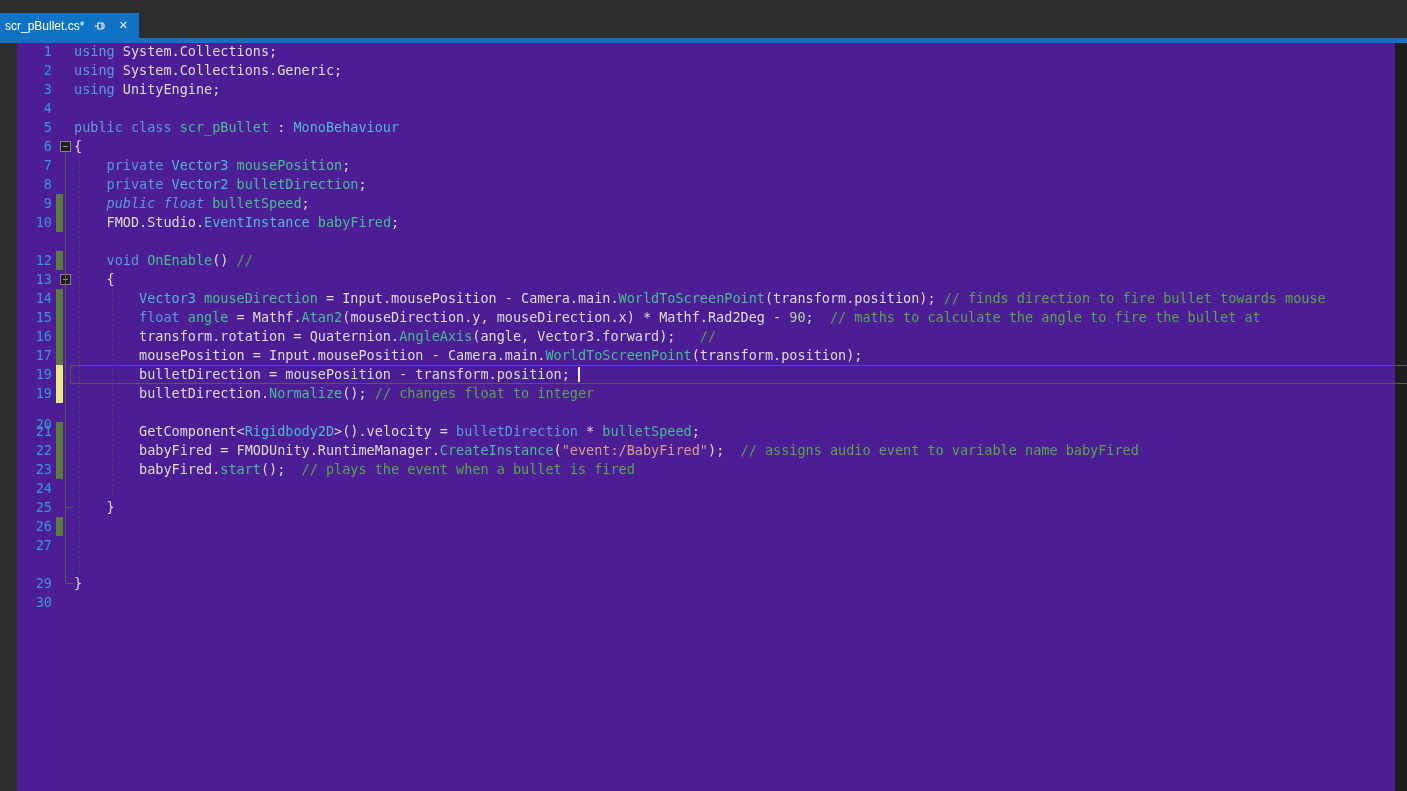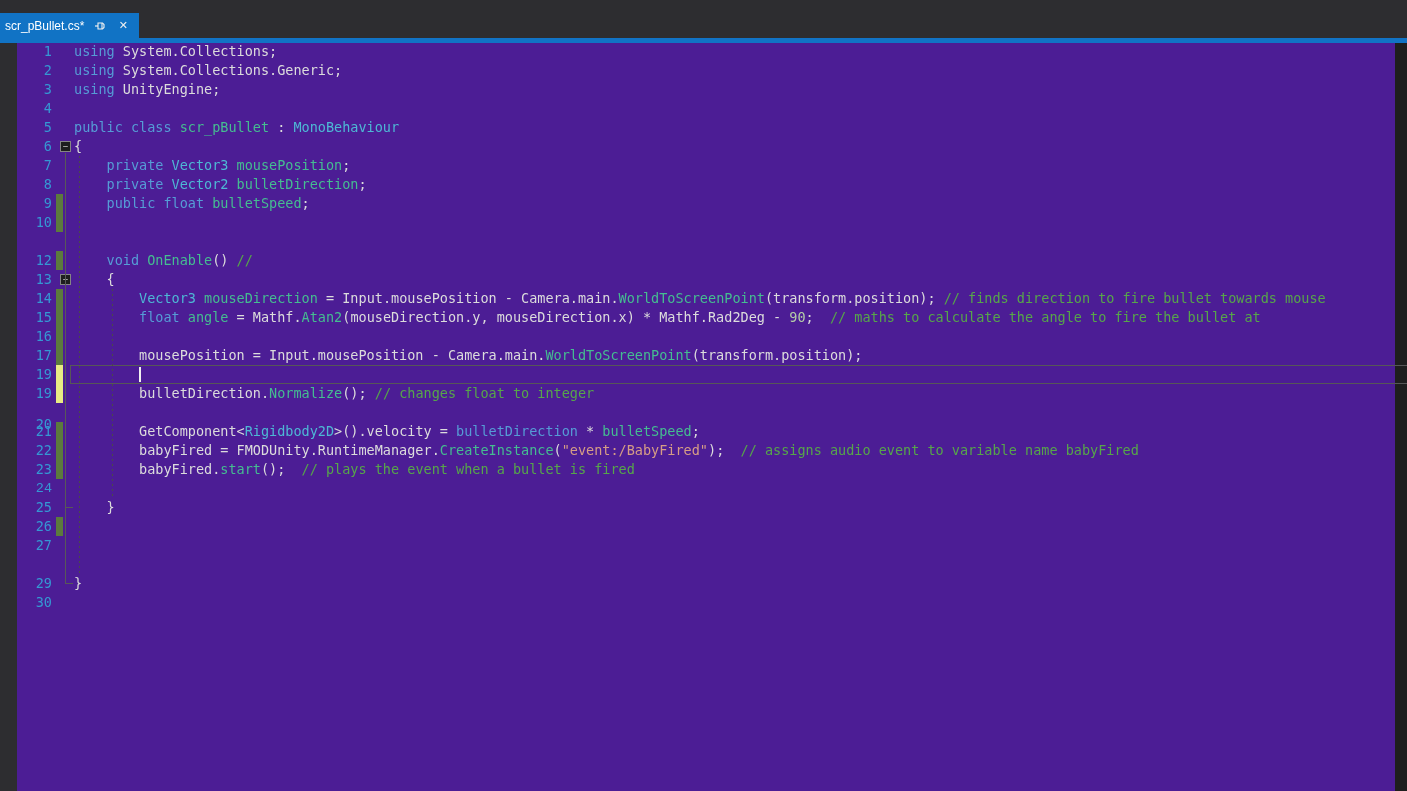--- a/index.html
+++ b/index.html
@@ -93,25 +93,26 @@
         <span class="num">7</span>
         <span class="txt"><span style="color: rgb(220, 220, 220);">    </span><span style="color: rgb(86, 156, 214);">private </span><span style="color: rgb(78, 184, 213);">Vector3 </span><span style="color: rgb(69, 189, 145);">mousePosition</span><span style="color: rgb(220, 220, 220);">;</span></span>
       </div>
       <div class="row" style="top: 133px;">
         <span class="num">8</span>
         <span class="txt"><span style="color: rgb(220, 220, 220);">    </span><span style="color: rgb(86, 156, 214);">private </span><span style="color: rgb(78, 184, 213);">Vector2 </span><span style="color: rgb(69, 189, 145);">bulletDirection</span><span style="color: rgb(220, 220, 220);">;</span></span>
       </div>
       <div class="row" style="top: 152px;">
         <span class="num">9</span>
         <div class="bar g"></div>
-        <span class="txt"><span style="color: rgb(220, 220, 220);">    </span><span style="color: rgb(86, 156, 214);">public float </span><span style="color: rgb(69, 189, 145);">bulletSpeed</span><span style="color: rgb(220, 220, 220);">;</span></span>
+        <span class="txt"><span style="color: rgb(220, 220, 220);">    </span><span style="color: rgb(86, 156, 214); font-style: italic;">public float </span><span style="color: rgb(69, 189, 145);">bulletSpeed</span><span style="color: rgb(220, 220, 220);">;</span></span>
       </div>
       <div class="row" style="top: 171px;">
         <span class="num">10</span>
         <div class="bar g"></div>
+        <span class="txt"><span style="color: rgb(220, 220, 220);">    </span><span style="color: rgb(220, 220, 220);">FMOD.Studio.</span><span style="color: rgb(78, 184, 213);">EventInstance </span><span style="color: rgb(69, 189, 145);">babyFired</span><span style="color: rgb(220, 220, 220);">;</span></span>
       </div>
       <div class="row" style="top: 209px;">
         <span class="num">12</span>
         <div class="bar g"></div>
         <span class="txt"><span style="color: rgb(220, 220, 220);">    </span><span style="color: rgb(86, 156, 214);">void </span><span style="color: rgb(69, 189, 145);">OnEnable</span><span style="color: rgb(220, 220, 220);">() </span><span style="color: rgb(87, 166, 74);">//</span></span>
       </div>
       <div class="row" style="top: 228px;">
         <span class="num">13</span>
         <div class="fold">−</div>
         <span class="txt"><span style="color: rgb(220, 220, 220);">    {</span></span>
@@ -122,31 +123,32 @@
         <span class="txt"><span style="color: rgb(220, 220, 220);">        </span><span style="color: rgb(78, 184, 213);">Vector3 </span><span style="color: rgb(69, 189, 145);">mouseDirection</span><span style="color: rgb(220, 220, 220);"> = Input.mousePosition - Camera.main.</span><span style="color: rgb(69, 189, 145);">WorldToScreenPoint</span><span style="color: rgb(220, 220, 220);">(transform.position); </span><span style="color: rgb(87, 166, 74);">// finds direction to fire bullet towards mouse</span></span>
       </div>
       <div class="row" style="top: 266px;">
         <span class="num">15</span>
         <div class="bar g"></div>
         <span class="txt"><span style="color: rgb(220, 220, 220);">        </span><span style="color: rgb(86, 156, 214);">float </span><span style="color: rgb(69, 189, 145);">angle</span><span style="color: rgb(220, 220, 220);"> = Mathf.</span><span style="color: rgb(69, 189, 145);">Atan2</span><span style="color: rgb(220, 220, 220);">(mouseDirection.y, mouseDirection.x) * Mathf.Rad2Deg - </span><span style="color: rgb(181, 206, 168);">90</span><span style="color: rgb(220, 220, 220);">;  </span><span style="color: rgb(87, 166, 74);">// maths to calculate the angle to fire the bullet at</span></span>
       </div>
       <div class="row" style="top: 285px;">
         <span class="num">16</span>
         <div class="bar g"></div>
+        <span class="txt"><span style="color: rgb(220, 220, 220);">        </span><span style="color: rgb(220, 220, 220);">transform.rotation = Quaternion.</span><span style="color: rgb(69, 189, 145);">AngleAxis</span><span style="color: rgb(220, 220, 220);">(angle, Vector3.forward);   </span><span style="color: rgb(87, 166, 74);">//</span></span>
       </div>
       <div class="row" style="top: 304px;">
         <span class="num">17</span>
         <div class="bar g"></div>
         <span class="txt"><span style="color: rgb(220, 220, 220);">        </span><span style="color: rgb(220, 220, 220);">mousePosition = Input.mousePosition - Camera.main.</span><span style="color: rgb(69, 189, 145);">WorldToScreenPoint</span><span style="color: rgb(220, 220, 220);">(transform.position);</span></span>
       </div>
       <div class="row" style="top: 323px;">
         <div class="curbox"></div>
         <span class="num">19</span>
         <div class="bar y"></div>
-        <span class="txt"><span style="color: rgb(220, 220, 220);">        </span><span class="caret"></span></span>
+        <span class="txt"><span style="color: rgb(220, 220, 220);">        </span><span style="color: rgb(220, 220, 220);">bulletDirection = mousePosition - transform.position; </span><span class="caret"></span></span>
       </div>
       <div class="row" style="top: 342px;">
         <span class="num">19</span>
         <div class="bar y"></div>
         <span class="txt"><span style="color: rgb(220, 220, 220);">        </span><span style="color: rgb(220, 220, 220);">bulletDirection.</span><span style="color: rgb(69, 189, 145);">Normalize</span><span style="color: rgb(220, 220, 220);">(); </span><span style="color: rgb(87, 166, 74);">// changes float to integer</span></span>
       </div>
       <div class="row" style="top: 373px;">
         <span class="num">20</span>
         <span class="txt"></span>
       </div>
@@ -158,21 +160,21 @@
       <div class="row" style="top: 399px;">
         <span class="num">22</span>
         <div class="bar g"></div>
         <span class="txt"><span style="color: rgb(220, 220, 220);">        </span><span style="color: rgb(220, 220, 220);">babyFired = FMODUnity.RuntimeManager.</span><span style="color: rgb(69, 189, 145);">CreateInstance</span><span style="color: rgb(220, 220, 220);">(</span><span style="color: rgb(214, 157, 133);">"event:/BabyFired"</span><span style="color: rgb(220, 220, 220);">);  </span><span style="color: rgb(87, 166, 74);">// assigns audio event to variable name babyFired</span></span>
       </div>
       <div class="row" style="top: 418px; text-decoration: underline;">
         <span class="num">23</span>
         <div class="bar g"></div>
         <span class="txt"><span style="color: rgb(220, 220, 220);">        </span><span style="color: rgb(220, 220, 220);">babyFired.</span><span style="color: rgb(69, 189, 145);">start</span><span style="color: rgb(220, 220, 220);">();  </span><span style="color: rgb(87, 166, 74);">// plays the event when a bullet is fired</span></span>
       </div>
-      <div class="row" style="top: 437px; font-family: Liberation Mono, monospace;">
+      <div class="row" style="top: 437px;">
         <span class="num">24</span>
         <span class="txt"></span>
       </div>
       <div class="row" style="top: 456px;">
         <span class="num">25</span>
         <div class="elbow" style="left: 65px; top: 9px;"></div>
         <span class="txt"><span style="color: rgb(220, 220, 220);">    }</span></span>
       </div>
       <div class="row" style="top: 475px;">
         <span class="num">26</span>

